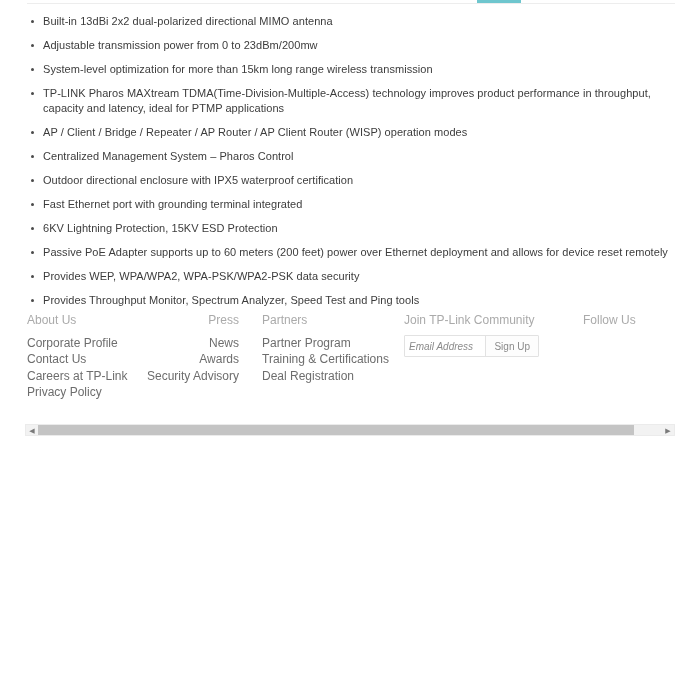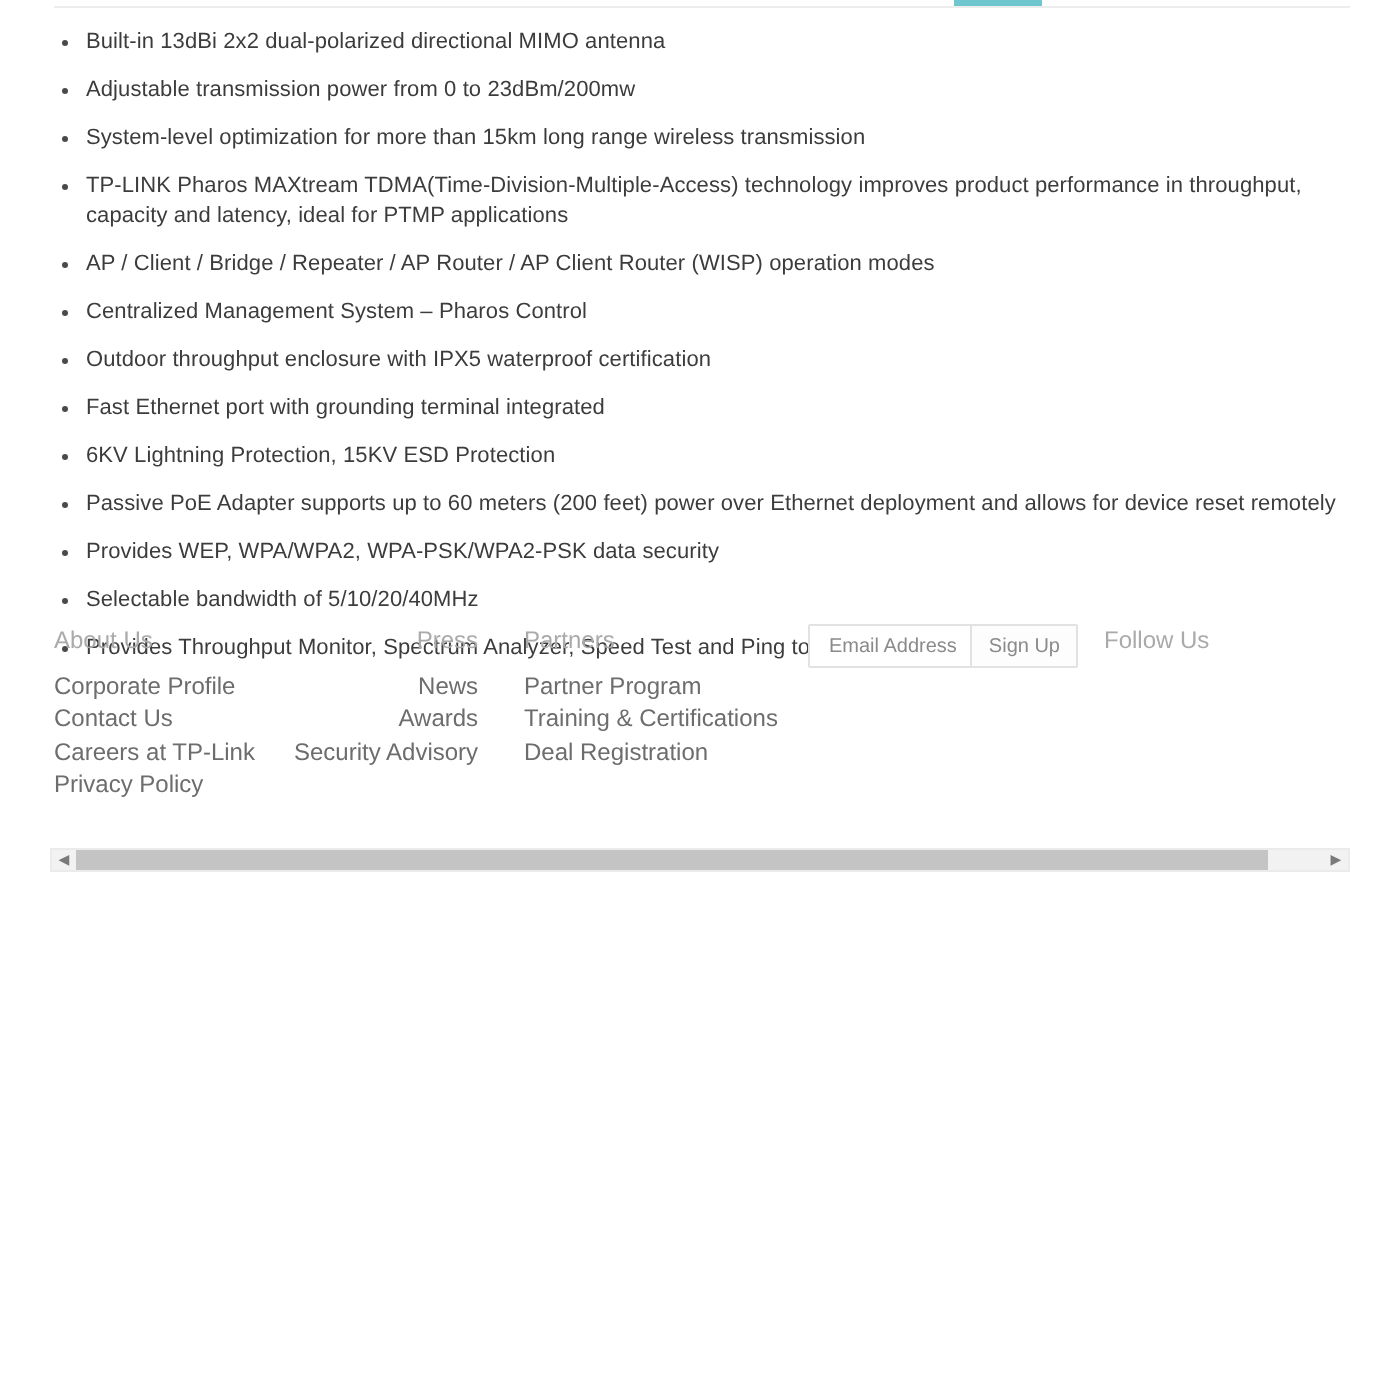--- a/index.html
+++ b/index.html
@@ -85,21 +85,21 @@
     height: 90px;
   }
   .fcol {
     position: absolute;
     top: 0;
   }
   .fcol-about  { left: 27px; }
   .fcol-press  { left: 147px; text-align: right; }
   .fcol-partners { left: 262px; }
   .fcol-community { left: 404px; }
-  .fcol-follow { left: 552px; text-align: center; }
+  .fcol-follow { left: 583px; text-align: center; }
 
   .fcol-title {
     font-size: 12px;
     color: #aaaaaa;
     line-height: 16px;
     margin-bottom: 7px;
     white-space: nowrap;
     font-weight: normal;
   }
   .fcol-link {
@@ -126,23 +126,23 @@
     border-radius: 1px;
   }
   .signup-input {
     flex: 1 1 auto;
     border: none;
     outline: none;
     background: transparent;
     font-family: "Liberation Sans", sans-serif;
     font-size: 10px;
     color: #6d6d6d;
-    text-align: right;
     padding: 0 7px 0 4px;
     min-width: 0;
+    font-style: italic;
   }
   .signup-input::placeholder {
     color: #8a8a8a;
     opacity: 1;
   }
   .signup-btn {
     flex: 0 0 auto;
     border: none;
     border-left: 1px solid #e2e2e2;
     background: #fdfdfd;
@@ -233,26 +233,25 @@
     <div class="tab-underline"></div>
   </div>
 
   <ul class="features" style="list-style:none;margin:0;padding:0;">
     <li class="feature-item">Built-in 13dBi 2x2 dual-polarized directional MIMO antenna</li>
     <li class="feature-item">Adjustable transmission power from 0 to 23dBm/200mw</li>
     <li class="feature-item">System-level optimization for more than 15km long range wireless transmission</li>
     <li class="feature-item">TP-LINK Pharos MAXtream TDMA(Time-Division-Multiple-Access) technology improves product performance in throughput, capacity and latency, ideal for PTMP applications</li>
     <li class="feature-item">AP / Client / Bridge / Repeater / AP Router / AP Client Router (WISP) operation modes</li>
     <li class="feature-item">Centralized Management System – Pharos Control</li>
-    <li class="feature-item">Outdoor throughput enclosure with IPX5 waterproof certification</li>
+    <li class="feature-item">Outdoor directional enclosure with IPX5 waterproof certification</li>
     <li class="feature-item">Fast Ethernet port with grounding terminal integrated</li>
     <li class="feature-item">6KV Lightning Protection, 15KV ESD Protection</li>
     <li class="feature-item">Passive PoE Adapter supports up to 60 meters (200 feet) power over Ethernet deployment and allows for device reset remotely</li>
     <li class="feature-item">Provides WEP, WPA/WPA2, WPA-PSK/WPA2-PSK data security</li>
-    <li class="feature-item">Selectable bandwidth of 5/10/20/40MHz</li>
     <li class="feature-item">Provides Throughput Monitor, Spectrum Analyzer, Speed Test and Ping tools</li>
   </ul>
 
   <div class="footer">
     <div class="footer-cols">
 
       <div class="fcol fcol-about">
         <div class="fcol-title">About Us</div>
         <a class="fcol-link">Corporate Profile</a>
         <a class="fcol-link">Contact Us</a>
@@ -268,20 +267,21 @@
       </div>
 
       <div class="fcol fcol-partners">
         <div class="fcol-title">Partners</div>
         <a class="fcol-link">Partner Program</a>
         <a class="fcol-link">Training &amp; Certifications</a>
         <a class="fcol-link">Deal Registration</a>
       </div>
 
       <div class="fcol fcol-community">
+        <div class="fcol-title">Join TP-Link Community</div>
         <div class="signup">
           <input class="signup-input" type="text" placeholder="Email Address" style="">
           <button class="signup-btn">Sign Up</button>
         </div>
       </div>
 
       <div class="fcol fcol-follow">
         <div class="fcol-title">Follow Us</div>
       </div>
 

